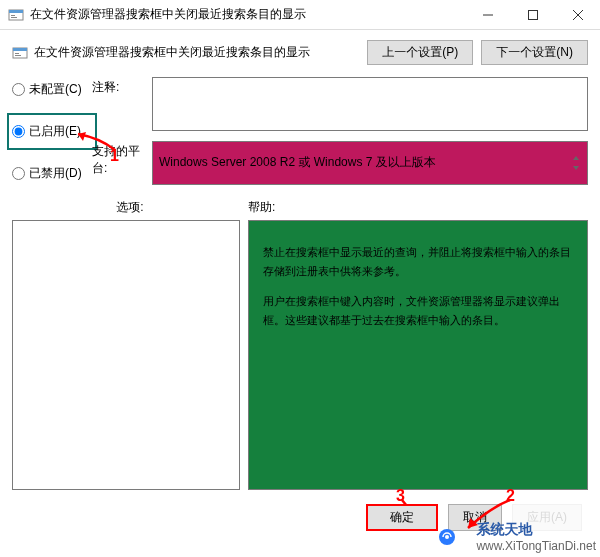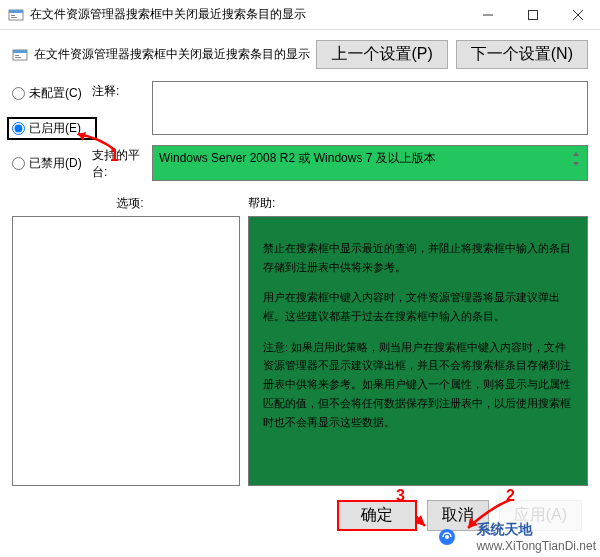--- a/index.html
+++ b/index.html
@@ -7,31 +7,31 @@
 .titlebar { height: 30px; display: flex; align-items: center; padding-left: 8px; border-bottom: 1px solid #ddd; }
 .titlebar .icon { width: 16px; height: 16px; margin-right: 6px; }
 .titlebar .title { flex: 1; }
 .win-controls { display: flex; }
 .win-controls div { width: 45px; height: 30px; display: flex; align-items: center; justify-content: center; }
 .win-controls svg { stroke: #333; }
 .header { padding: 10px 12px 8px 12px; display: flex; align-items: center; }
 .header .icon { width: 16px; height: 16px; margin-right: 6px; }
 .header .title { flex: 1; }
 .nav-buttons { display: flex; gap: 8px; }
-.btn { background: #e1e1e1; border: 1px solid #adadad; padding: 3px 14px; font-size: 16px; font-family: inherit; cursor: pointer; }
+.btn { background: #e1e1e1; border: 1px solid #adadad; padding: 3px 14px; font-size: 12px; font-family: inherit; cursor: pointer; }
 .config-area { display: flex; padding: 4px 12px 8px 12px; }
 .radio-col { width: 80px; display: flex; flex-direction: column; gap: 18px; padding-top: 4px; }
 .radio-item { display: flex; gap: 4px; }
 .radio-item input { margin: 0; }
-.radio-item.highlighted { border: 2px solid #000000; padding: 1px 3px; margin: -3px -5px; }
+.radio-item.highlighted { border: 2px solid #0f766e; padding: 8px 3px; margin: -3px -5px; }
 .comment-area { flex: 1; display: flex; flex-direction: column; gap: 10px; }
 .comment-row { display: flex; }
 .comment-row label { width: 60px; padding-top: 2px; }
 .comment-box { flex: 1; height: 54px; border: 1px solid #7a7a7a; background: #fff; resize: none; font-family: inherit; font-size: 12px; padding: 2px; }
-.platform-box { flex: 1; border: 1px solid #7a7a7a; background: #22c55e; padding: 4px 6px; display: flex; align-items: flex-start; }
+.platform-box { flex: 1; border: 1px solid #7a7a7a; background: #be185d; padding: 12px 6px; display: flex; align-items: flex-start; }
 .platform-box span { flex: 1; }
 .scroll-arrows { display: flex; flex-direction: column; justify-content: space-between; height: 18px; }
 .scroll-arrows svg { width: 10px; height: 8px; }
 .labels-row { display: flex; padding: 6px 12px 4px 12px; text-align: center; }
 .labels-row .opt-label { width: 236px; }
 .panels { display: flex; padding: 0 12px; gap: 8px; }
 .options-panel { width: 228px; height: 270px; border: 1px solid #7a7a7a; background: #fff; }
 .help-panel { flex: 1; height: 270px; border: 1px solid #7a7a7a; background: #15803d; padding: 22px 14px 10px 14px; font-size: 11px; line-height: 1.7; }
 .help-panel p { margin-bottom: 12px; }
 .footer { display: flex; justify-content: flex-end; gap: 10px; padding: 14px 18px 0 0; position: relative; }
@@ -132,21 +132,20 @@
 <div class="labels-row">
   <span class="opt-label">选项:</span>
   <span>帮助:</span>
 </div>
 
 <div class="panels">
   <div class="options-panel"></div>
   <div class="help-panel">
     <p>禁止在搜索框中显示最近的查询，并阻止将搜索框中输入的条目存储到注册表中供将来参考。</p>
     <p>用户在搜索框中键入内容时，文件资源管理器将显示建议弹出框。这些建议都基于过去在搜索框中输入的条目。</p>
-    <p>注意: 如果启用此策略，则当用户在搜索框中键入内容时，文件资源管理器不显示建议弹出框，并且不会将搜索框条目存储到注册表中供将来参考。如果用户键入一个属性，则将显示与此属性匹配的值，但不会将任何数据保存到注册表中，以后使用搜索框时也不会再显示这些数据。</p>
   </div>
 </div>
 
 <div class="footer">
   <button class="btn btn-primary">确定</button>
   <button class="btn">取消</button>
   <button class="btn" style="opacity:0.15">应用(A)</button>
 </div>
 
 <span class="annotation" style="left:110px; top:147px;">1</span>

